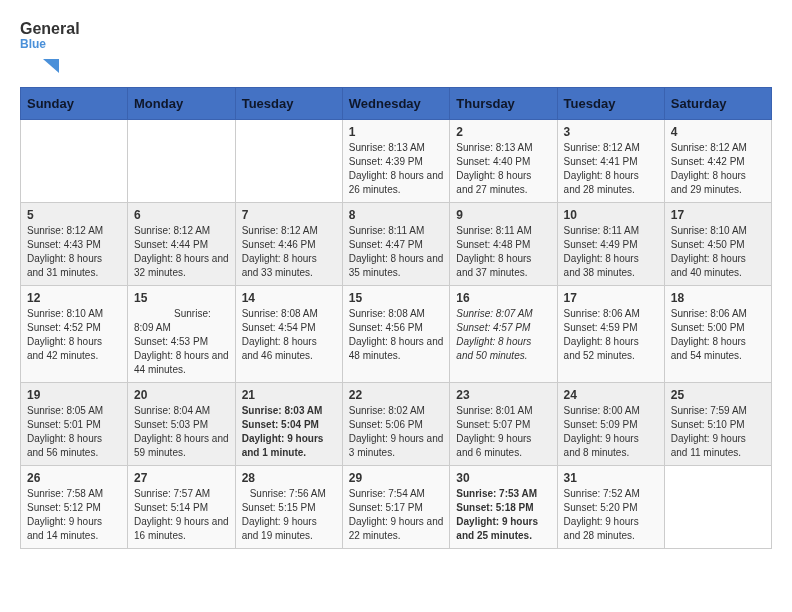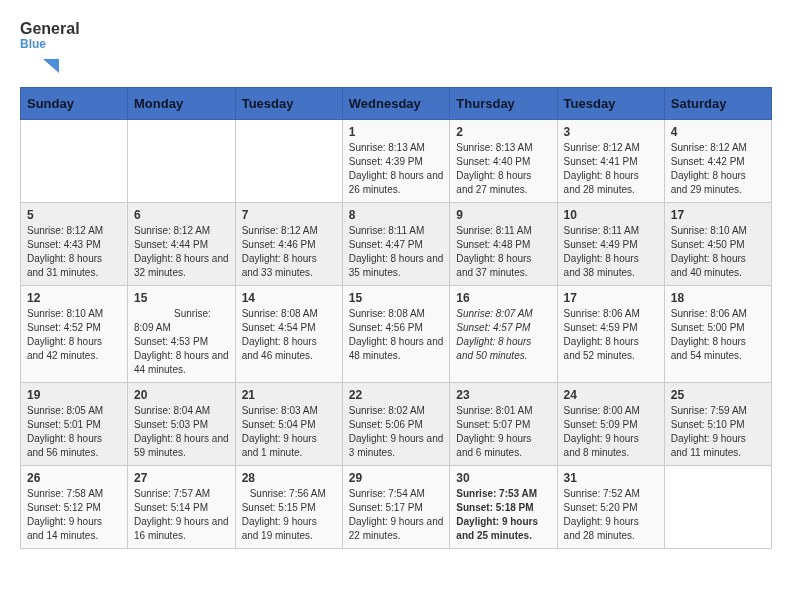--- a/index.html
+++ b/index.html
@@ -178,21 +178,21 @@
 Sunset: 5:00 PM
 Daylight: 8 hours and 54 minutes.</span></td>
       </tr>
       <tr>
         <td><span class="day-number">19</span><span class="day-info" style="white-space: pre-line;">Sunrise: 8:05 AM
 Sunset: 5:01 PM
 Daylight: 8 hours and 56 minutes.</span></td>
         <td><span class="day-number">20</span><span class="day-info" style="white-space: pre-line; margin-top: 8px;">Sunrise: 8:04 AM
 Sunset: 5:03 PM
 Daylight: 8 hours and 59 minutes.</span></td>
-        <td><span class="day-number">21</span><span class="day-info" style="white-space: pre-line;">Sunrise: 8:03 AM
+        <td><span class="day-number">21</span><span class="day-info" style="white-space: pre-line; font-weight: bold;">Sunrise: 8:03 AM
 Sunset: 5:04 PM
 Daylight: 9 hours and 1 minute.</span></td>
         <td><span class="day-number">22</span><span class="day-info" style="white-space: pre-line;">Sunrise: 8:02 AM
 Sunset: 5:06 PM
 Daylight: 9 hours and 3 minutes.</span></td>
         <td><span class="day-number">23</span><span class="day-info" style="white-space: pre-line;">Sunrise: 8:01 AM
 Sunset: 5:07 PM
 Daylight: 9 hours and 6 minutes.</span></td>
         <td><span class="day-number">24</span><span class="day-info" style="white-space: pre-line;">Sunrise: 8:00 AM
 Sunset: 5:09 PM

